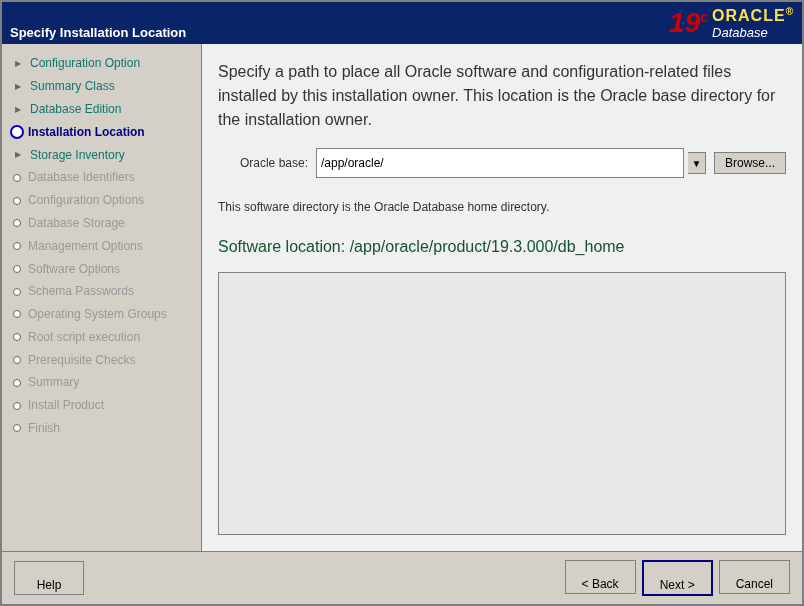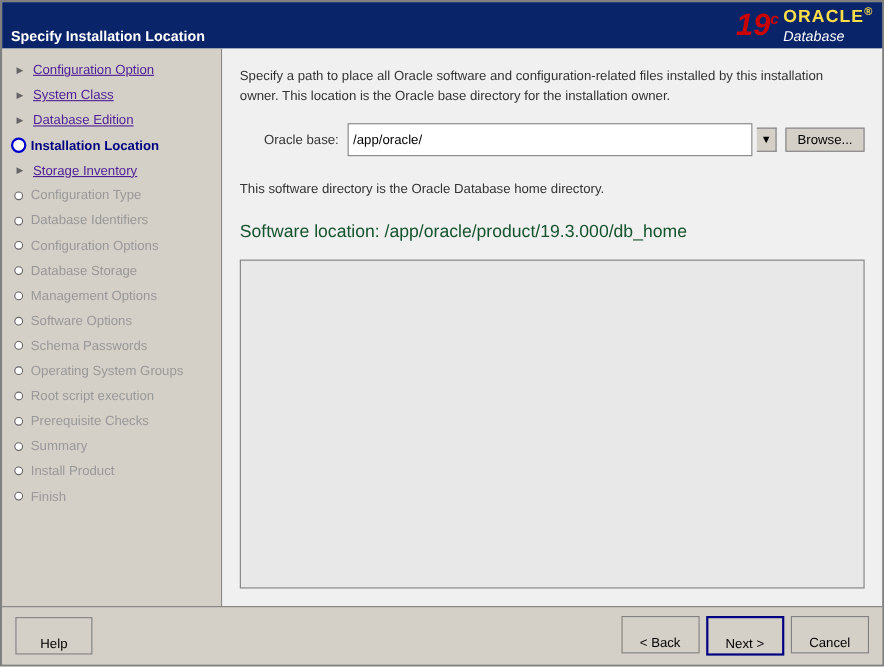--- a/index.html
+++ b/index.html
@@ -140,41 +140,40 @@
       font-size: 12px;
       color: #333;
     }
 
     .sidebar-item-label.active {
       color: #000080;
       font-weight: bold;
     }
 
     .sidebar-item-label.clickable {
-      color: #4c1d95;
-      text-decoration: underline;
+      color: #0f766e;
       cursor: pointer;
     }
 
     .sidebar-item-label.disabled {
       color: #999;
     }
 
     
     .right-panel {
       flex: 1;
       background: #f0f0f0;
       display: flex;
       flex-direction: column;
       padding: 16px;
       overflow-y: auto;
     }
 
     .panel-description {
-      font-size: 12px;
+      font-size: 16px;
       color: #333;
       margin-bottom: 16px;
       line-height: 1.5;
     }
 
     .form-row {
       display: flex;
       align-items: center;
       margin-bottom: 12px;
       gap: 8px;
@@ -306,37 +305,33 @@
   <div class="main-content">
 
     <div class="sidebar">
 
     <div class="sidebar-item">
           <span class="step-icon arrow" style="font-size: 8px; color: rgb(102, 102, 102);">▶</span>
           <span class="sidebar-item-label clickable">Configuration Option</span>
         </div>
         <div class="sidebar-item">
           <span class="step-icon arrow" style="font-size: 8px; color: rgb(102, 102, 102);">▶</span>
-          <span class="sidebar-item-label clickable">System Class</span>
+          <span class="sidebar-item-label clickable">Summary Class</span>
         </div>
         <div class="sidebar-item">
           <span class="step-icon arrow" style="font-size: 8px; color: rgb(102, 102, 102);">▶</span>
           <span class="sidebar-item-label clickable">Database Edition</span>
         </div>
         <div class="sidebar-item">
           <span class="step-icon active-circle"></span>
           <span class="sidebar-item-label active">Installation Location</span>
         </div>
         <div class="sidebar-item">
           <span class="step-icon arrow" style="font-size: 8px; color: rgb(102, 102, 102);">▶</span>
           <span class="sidebar-item-label clickable">Storage Inventory</span>
-        </div>
-        <div class="sidebar-item">
-          <span class="step-icon dot"></span>
-          <span class="sidebar-item-label disabled">Configuration Type</span>
         </div>
         <div class="sidebar-item">
           <span class="step-icon dot"></span>
           <span class="sidebar-item-label disabled">Database Identifiers</span>
         </div>
         <div class="sidebar-item">
           <span class="step-icon dot"></span>
           <span class="sidebar-item-label disabled">Configuration Options</span>
         </div>
         <div class="sidebar-item">

